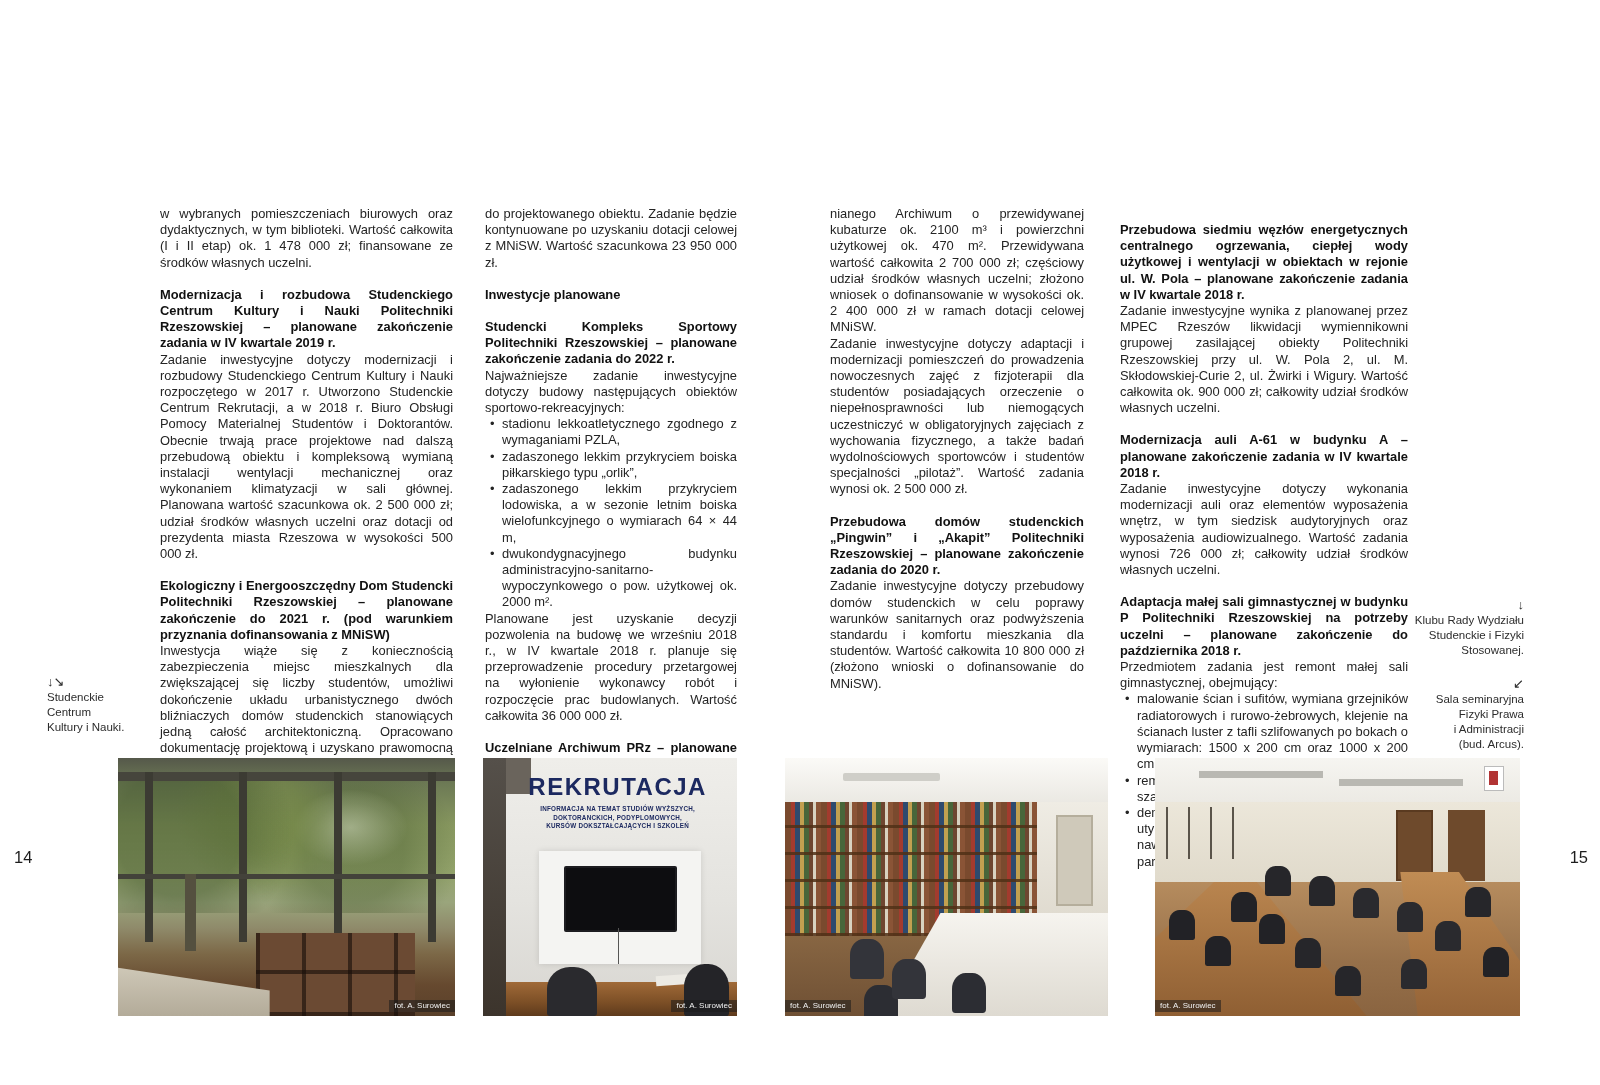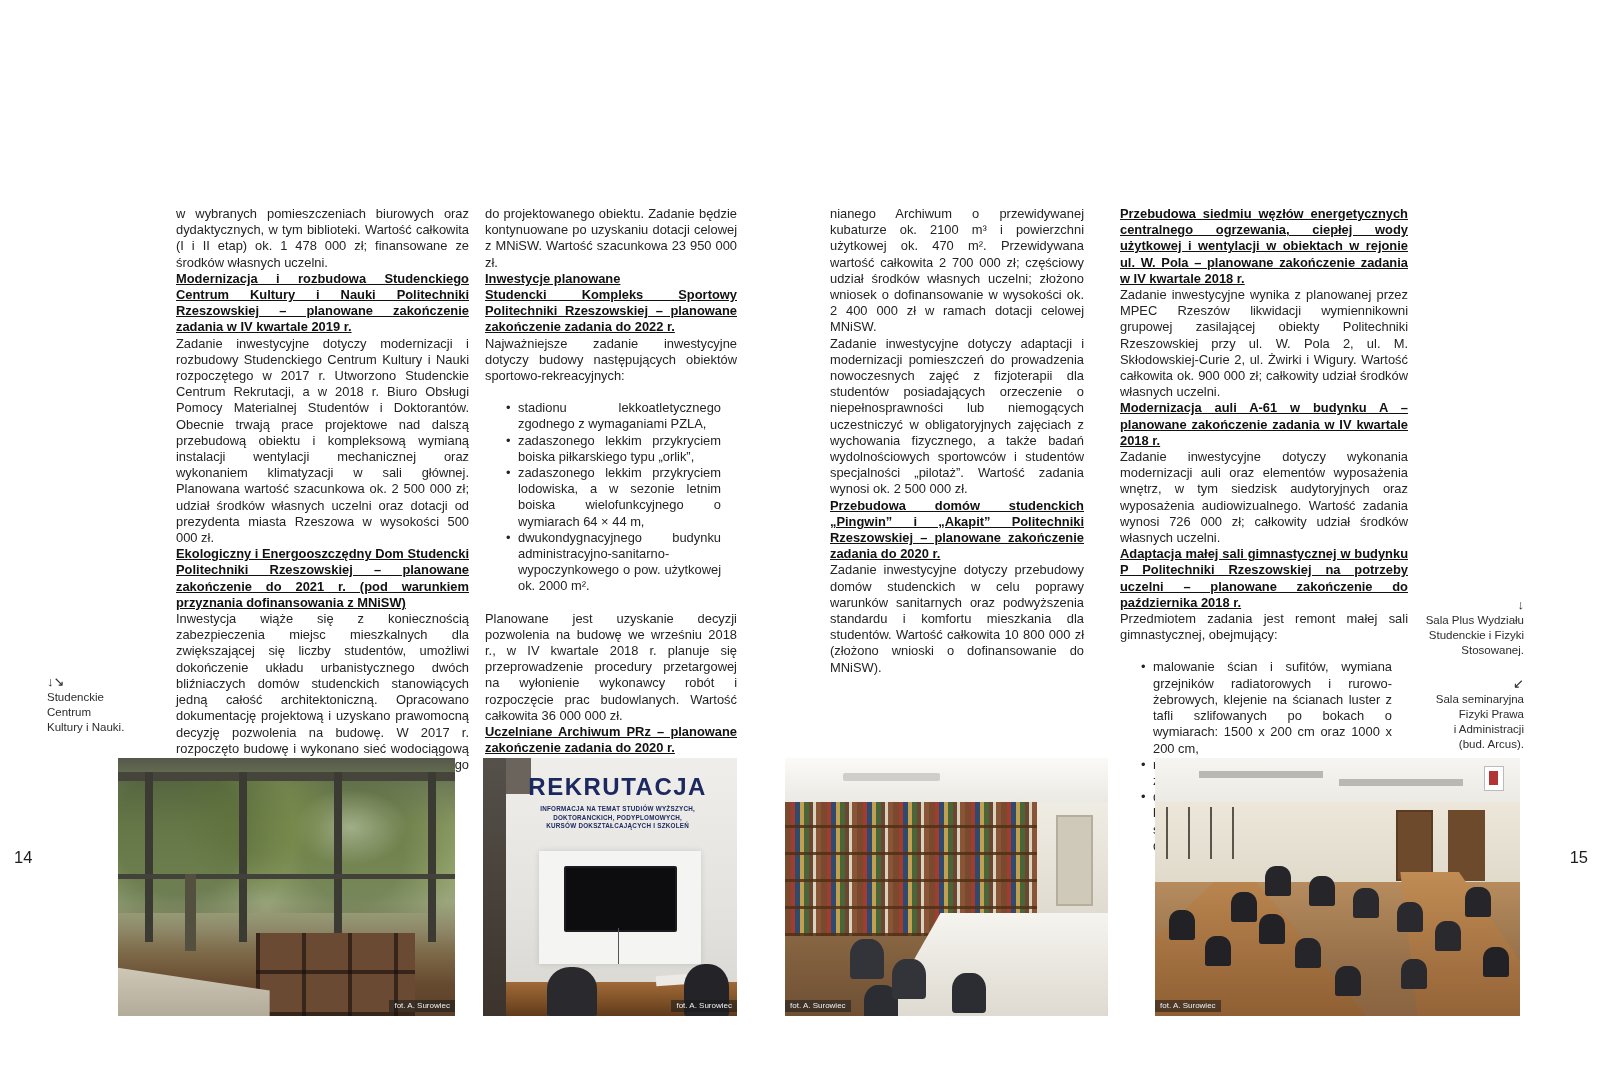--- a/index.html
+++ b/index.html
@@ -3,29 +3,29 @@
 <meta charset="utf-8">
 <style>
   html,body{margin:0;padding:0;}
   body{
     width:1600px;height:1085px;position:relative;background:#ffffff;
     font-family:"Liberation Sans",sans-serif;color:#222;overflow:hidden;
     -webkit-font-smoothing:antialiased;
   }
   
   .col{position:absolute;top:206px;font-size:12.9px;line-height:16.2px;text-align:justify;color:#242424;}
-  #col-0{left:176px;width:293px;}
+  #col-0{left:160px;width:293px;}
   #col-1{left:485px;width:252px;}
   #col-2{left:830px;width:254px;}
   #col-3{left:1120px;width:288px;}
   .col p{margin:0;}
-  .col p.heading,.col p.subhead{margin-top:0;font-weight:bold;color:#111;text-decoration:underline;}
+  .col p.heading,.col p.subhead{margin-top:16px;font-weight:bold;color:#111;}
   .col p.subhead{text-align:left;}
   .col .bold{font-weight:bold;color:#111;}
-  .col ul{margin:16px;padding:0 0 0 17px;list-style:none;}
+  .col ul{margin:0;padding:0 0 0 17px;list-style:none;}
   .col li{position:relative;margin:0;}
   .col li::before{content:"\2022";position:absolute;left:-12px;top:0;}
   
   .note{position:absolute;font-size:11.5px;line-height:15px;color:#2c2c2c;}
   .note .arrow{font-size:13px;margin-bottom:1px;}
   #note-left{left:47px;top:674px;width:105px;text-align:left;}
   #note-right-top{right:76px;top:597px;width:120px;text-align:right;}
   #note-right-bottom{right:76px;top:676px;width:120px;text-align:right;}
   
   .pagenum{position:absolute;top:848px;font-size:16.5px;color:#1d1d1d;}
@@ -111,21 +111,21 @@
 
 <div class="note" id="note-left">
   <div class="arrow">↓↘</div>
   <div>Studenckie</div>
   <div>Centrum</div>
   <div>Kultury i Nauki.</div>
 </div>
 
 <div class="note" id="note-right-top">
   <div class="arrow">↓</div>
-  <div>Sala Plus Wydziału</div>
+  <div>Klubu Rady Wydziału</div>
   <div>Studenckie i Fizyki</div>
   <div>Stosowanej.</div>
 </div>
 <div class="note" id="note-right-bottom">
   <div class="arrow">↙</div>
   <div>Sala seminaryjna</div>
   <div>Fizyki Prawa</div>
   <div>i Administracji</div>
   <div>(bud. Arcus).</div>
 </div>

